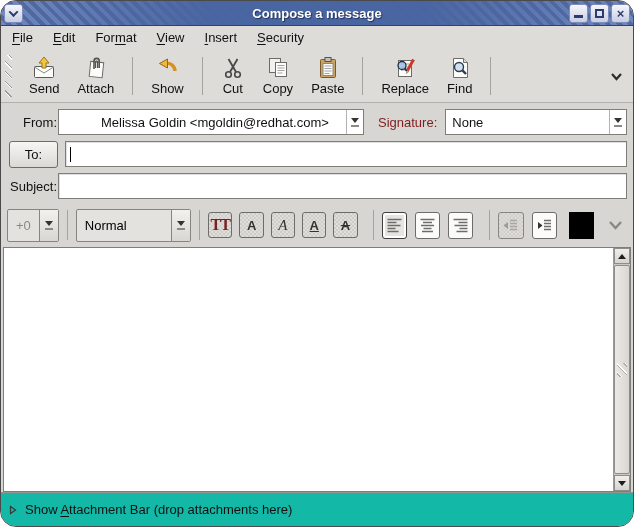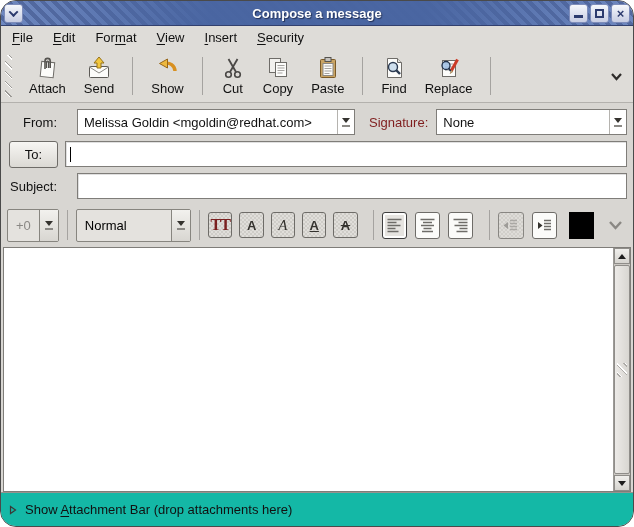--- a/index.html
+++ b/index.html
@@ -47,29 +47,29 @@
     background: repeating-linear-gradient(45deg, transparent 0 3px, #ffffff 3px 4px, #9c9a96 4px 5px, transparent 5px 7px); }
   .tool-btn { display: flex; flex-direction: column; align-items: center; justify-content: center;
     padding: 3px 9px; border-radius: 3px; gap: 1px; cursor: default; }
   .tool-btn .lbl { font-size: 13px; color: #111; }
   .tool-sep { width: 1px; height: 38px; background: #a5a3a0; margin: 0 9px; }
   .tool-spacer { flex: 1; }
   .overflow-chev { padding: 4px; }
   
   .headers { padding: 3px 0 1px 0; }
   .hrow { display: flex; align-items: center; height: 32px; padding: 0 6px 0 8px; }
-  .hlabel { width: 48px; flex: 0 0 48px; text-align: right; font-size: 13px; color:#111; margin-right: 20px; }
+  .hlabel { width: 48px; flex: 0 0 48px; text-align: right; font-size: 13px; color:#111; margin-right: 1px; }
   .gtk-entry { height: 26px; background:#fff; border:1px solid #7f7d79; box-shadow: inset 1px 1px 0 rgba(0,0,0,0.12);
     font-size: 13px; font-family:"Liberation Sans",sans-serif; padding: 0 4px; outline:none; }
   .combo { height: 26px; background:#fff; border:1px solid #7f7d79; display:flex; align-items:center; cursor: default; }
   .combo .val { flex:1; font-size:13px; padding: 0 6px; color:#111; white-space:nowrap; overflow:hidden; }
   .combo-arrow { width: 17px; align-self: stretch; border-left:1px solid #b5b3af; display:flex; flex-direction:column; align-items:center; justify-content:center; gap:2px; }
   .arr-down { width:0; height:0; border-left:4px solid transparent; border-right:4px solid transparent; border-top:5px solid #35332f; }
   .arr-bar { width:8px; height:2px; background:#8b8985; }
-  .from-combo { width: 278px; }
+  .from-combo { width: 306px; padding-left: 36px; }
   .sig-label { margin-left: 14px; margin-right: 8px; font-size: 13px; color:#7f1d1d; }
   .sig-combo { flex: 1; }
   .to-btn { width: 49px; flex:0 0 49px; height: 27px; margin-right: 7px;
     background: linear-gradient(#f7f6f3, #dbd9d4); border: 1px solid #6e6c68; border-radius: 3px;
     font-size: 13px; color:#111; display:flex; align-items:center; justify-content:center; cursor: default; }
   .entry-wrap { flex:1; position: relative; display:flex; }
   .entry-wrap input { width: 100%; }
   .caret { position:absolute; left:5px; top:6px; width:1px; height:15px; background:#000; }
   
   .formatbar { height: 44px; flex: 0 0 44px; display: flex; align-items: center; padding: 0 6px 0 4px; }
@@ -138,34 +138,34 @@
     <span class="menu-item"><span></span><span class="mnem">V</span><span>iew</span></span>
     <span class="menu-item"><span></span><span class="mnem">I</span><span>nsert</span></span>
     <span class="menu-item"><span></span><span class="mnem">S</span><span>ecurity</span></span>
   </div>
 
   <div class="toolbar">
     <div class="grip"></div>
 
     <div class="tool-btn">
       <svg width="24" height="24" viewBox="0 0 24 24">
+        <rect x="2.5" y="10.5" width="19" height="11" rx="1" fill="#fcfcfa" stroke="#5c5a56"></rect>
+        <path d="M2.5 11 L12 17 L21.5 11" fill="none" stroke="#8b8985"></path>
+        <path d="M12 1 L17 7 L14 7 L14 12 L10 12 L10 7 L7 7 Z" fill="#f2c73e" stroke="#96721a"></path>
+      </svg>
+      <span class="lbl">Send</span>
+    </div>
+
+    <div class="tool-btn">
+      <svg width="24" height="24" viewBox="0 0 24 24">
         <rect x="6" y="6" width="13" height="15" fill="#fcfcfa" stroke="#6e6c68" transform="rotate(6 12 13)"></rect>
         <path d="M10 13 V5 a2.6 2.6 0 0 1 5.2 0 V12" fill="none" stroke="#55534f" stroke-width="1.6"></path>
         <path d="M11.6 12 V6 a1 1 0 0 1 2 0 V12" fill="none" stroke="#55534f" stroke-width="1.2"></path>
       </svg>
       <span class="lbl">Attach</span>
-    </div>
-
-    <div class="tool-btn">
-      <svg width="24" height="24" viewBox="0 0 24 24">
-        <rect x="2.5" y="10.5" width="19" height="11" rx="1" fill="#fcfcfa" stroke="#5c5a56"></rect>
-        <path d="M2.5 11 L12 17 L21.5 11" fill="none" stroke="#8b8985"></path>
-        <path d="M12 1 L17 7 L14 7 L14 12 L10 12 L10 7 L7 7 Z" fill="#f2c73e" stroke="#96721a"></path>
-      </svg>
-      <span class="lbl">Send</span>
     </div>
 
     <div class="tool-sep"></div>
 
     <div class="tool-btn">
       <svg width="24" height="24" viewBox="0 0 24 24">
         <path d="M19 15 A8.2 8.2 0 0 0 8.5 7.5" fill="none" stroke="#d89020" stroke-width="3.4"></path>
         <polygon points="3.5,7.5 11.5,3 11.5,12" fill="#edb83e" stroke="#96661a"></polygon>
       </svg>
       <span class="lbl">Show</span>
@@ -197,41 +197,41 @@
       <svg width="24" height="24" viewBox="0 0 24 24">
         <rect x="4.5" y="3.5" width="15" height="18" rx="1" fill="#c9a464" stroke="#7a5a28"></rect>
         <rect x="9" y="1.5" width="6" height="4" fill="#c4c2be" stroke="#55534f"></rect>
         <rect x="7" y="7.5" width="10" height="12" fill="#fcfcfa" stroke="#8b8985"></rect>
         <path d="M8.5 10 h7 M8.5 12.5 h7 M8.5 15 h7 M8.5 17.5 h5" stroke="#a5a3a0"></path>
       </svg>
       <span class="lbl">Paste</span>
     </div>
 
     <div class="tool-sep"></div>
-
-    <div class="tool-btn">
-      <svg width="24" height="24" viewBox="0 0 24 24">
-        <path d="M5.5 2.5 h10 l4 4 v15 h-14 Z" fill="#fcfcfa" stroke="#6e6c68"></path>
-        <path d="M15.5 2.5 v4 h4" fill="#e0deda" stroke="#6e6c68"></path>
-        <circle cx="11" cy="11" r="4.5" fill="#cfe0ee" stroke="#2c3b52" stroke-width="1.4"></circle>
-        <path d="M14.2 14.2 L18 18" stroke="#2c3b52" stroke-width="2.4"></path>
-      </svg>
-      <span class="lbl">Find</span>
-    </div>
 
     <div class="tool-btn">
       <svg width="24" height="24" viewBox="0 0 24 24">
         <rect x="5.5" y="4.5" width="13" height="16" fill="#fcfcfa" stroke="#6e6c68"></rect>
         <path d="M8 8 h8 M8 11 h8 M8 14 h6" stroke="#a5a3a0"></path>
         <circle cx="9" cy="9.5" r="4" fill="#9fc0e4" fill-opacity="0.85" stroke="#22324a" stroke-width="1.3"></circle>
         <path d="M11.8 12.4 L14 15" stroke="#22324a" stroke-width="2"></path>
         <path d="M20.5 3.5 L14.5 14.5" stroke="#cc3a26" stroke-width="3"></path>
         <polygon points="13.2,17.5 14.5,14.5 16,15.5" fill="#e8c48c" stroke="#8a6a3a" stroke-width="0.6"></polygon>
       </svg>
       <span class="lbl">Replace</span>
+    </div>
+
+    <div class="tool-btn">
+      <svg width="24" height="24" viewBox="0 0 24 24">
+        <path d="M5.5 2.5 h10 l4 4 v15 h-14 Z" fill="#fcfcfa" stroke="#6e6c68"></path>
+        <path d="M15.5 2.5 v4 h4" fill="#e0deda" stroke="#6e6c68"></path>
+        <circle cx="11" cy="11" r="4.5" fill="#cfe0ee" stroke="#2c3b52" stroke-width="1.4"></circle>
+        <path d="M14.2 14.2 L18 18" stroke="#2c3b52" stroke-width="2.4"></path>
+      </svg>
+      <span class="lbl">Find</span>
     </div>
 
     <div class="tool-sep"></div>
     <div class="tool-spacer"></div>
 
     <div class="overflow-chev">
       <svg width="13" height="9" viewBox="0 0 13 9">
         <polyline points="2,2 6.5,7 11,2" fill="none" stroke="#2e2c2a" stroke-width="2.2"></polyline>
       </svg>
     </div>

